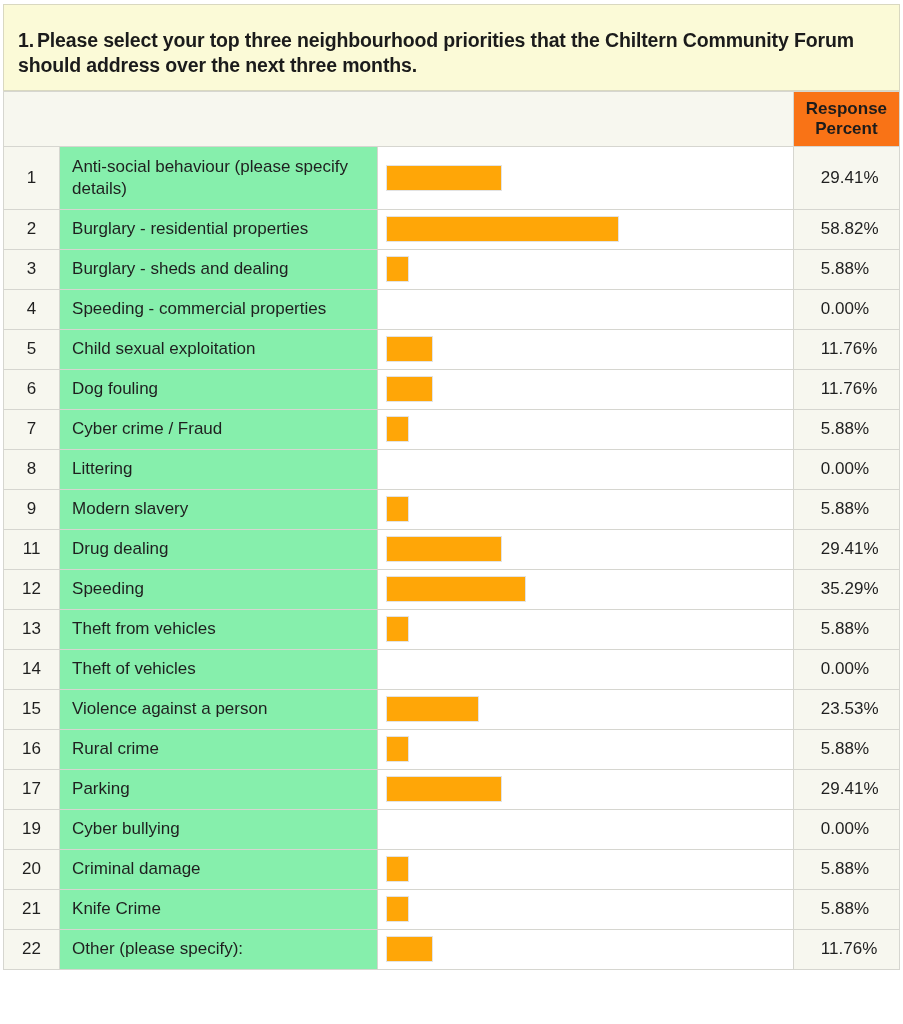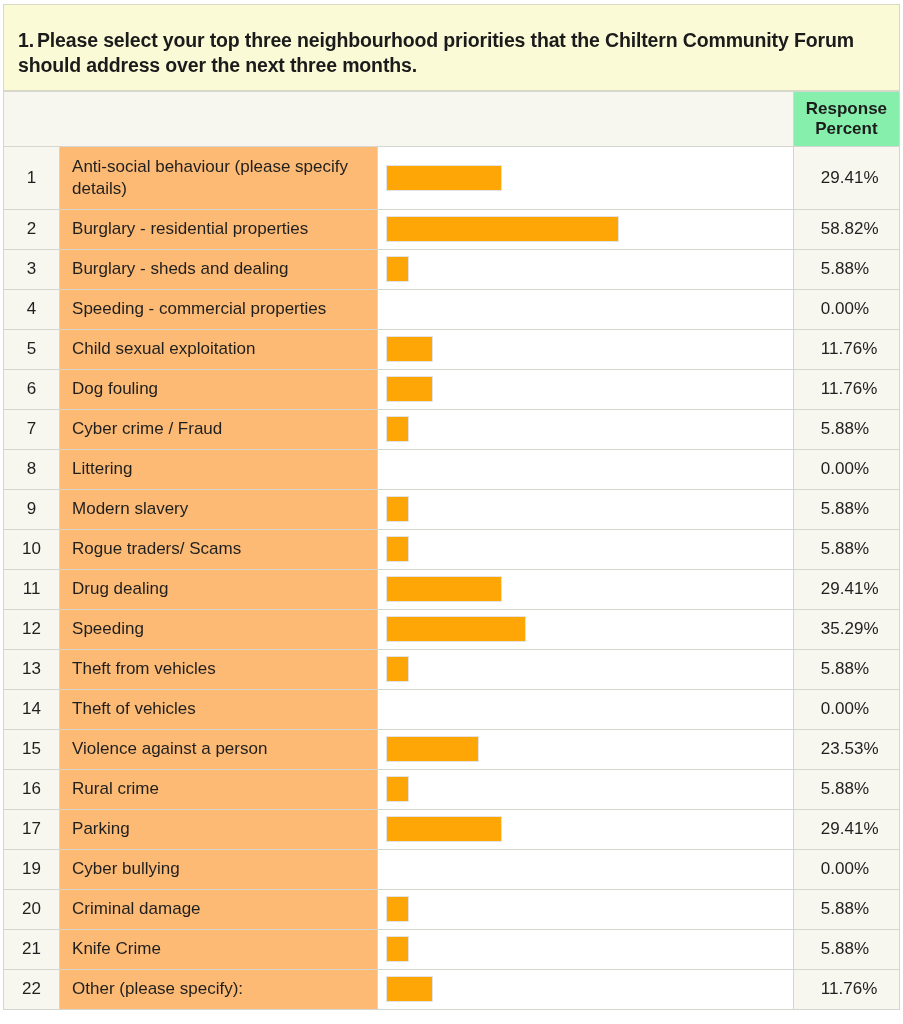--- a/index.html
+++ b/index.html
@@ -57,41 +57,41 @@
     padding: 0;
     vertical-align: middle;
   }
 
   
   thead th.head-blank {
     background: #f7f7ef;
     height: 54px;
   }
   thead th.head-percent {
-    background: #86efac;
+    background: #f97316;
     height: 54px;
     font-size: 17px;
     font-weight: bold;
     color: #1c1c1c;
     text-align: center;
     line-height: 1.15;
     padding: 0 8px;
   }
   thead th.head-percent span { display: block; }
 
   
   tbody td.cell-index {
     background: #f7f7ef;
     text-align: center;
     font-size: 17px;
     color: #1f1f1f;
     height: 39px;
   }
   tbody td.cell-label {
-    background: #fdba74;
+    background: #86efac;
     font-size: 17px;
     color: #1f1f1f;
     padding: 5px 10px 5px 12px;
     line-height: 1.30;
   }
   tbody td.cell-bar {
     background: #ffffff;
     padding: 0 8px 0 8px;
   }
   tbody td.cell-percent {
@@ -225,30 +225,20 @@
           <td class="cell-index">9</td>
           <td class="cell-label">Modern slavery</td>
           <td class="cell-bar">
             <div class="bar-track">
               <div class="bar-fill" style="width: 23px; background: rgb(255, 166, 7);"></div>
             </div>
           </td>
           <td class="cell-percent">5.88%</td>
         </tr>
         <tr>
-          <td class="cell-index">10</td>
-          <td class="cell-label">Rogue traders/ Scams</td>
-          <td class="cell-bar">
-            <div class="bar-track">
-              <div class="bar-fill" style="width: 23px; background: rgb(255, 166, 7);"></div>
-            </div>
-          </td>
-          <td class="cell-percent">5.88%</td>
-        </tr>
-        <tr>
           <td class="cell-index">11</td>
           <td class="cell-label">Drug dealing</td>
           <td class="cell-bar">
             <div class="bar-track">
               <div class="bar-fill" style="width: 116px; background: rgb(255, 166, 7);"></div>
             </div>
           </td>
           <td class="cell-percent">29.41%</td>
         </tr>
         <tr>

